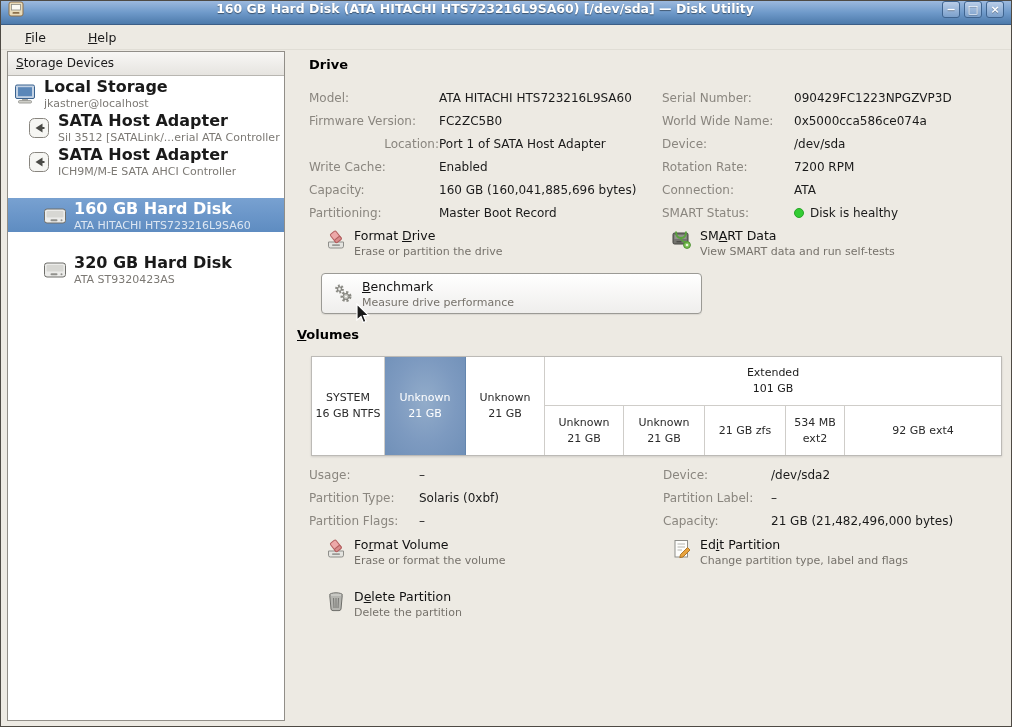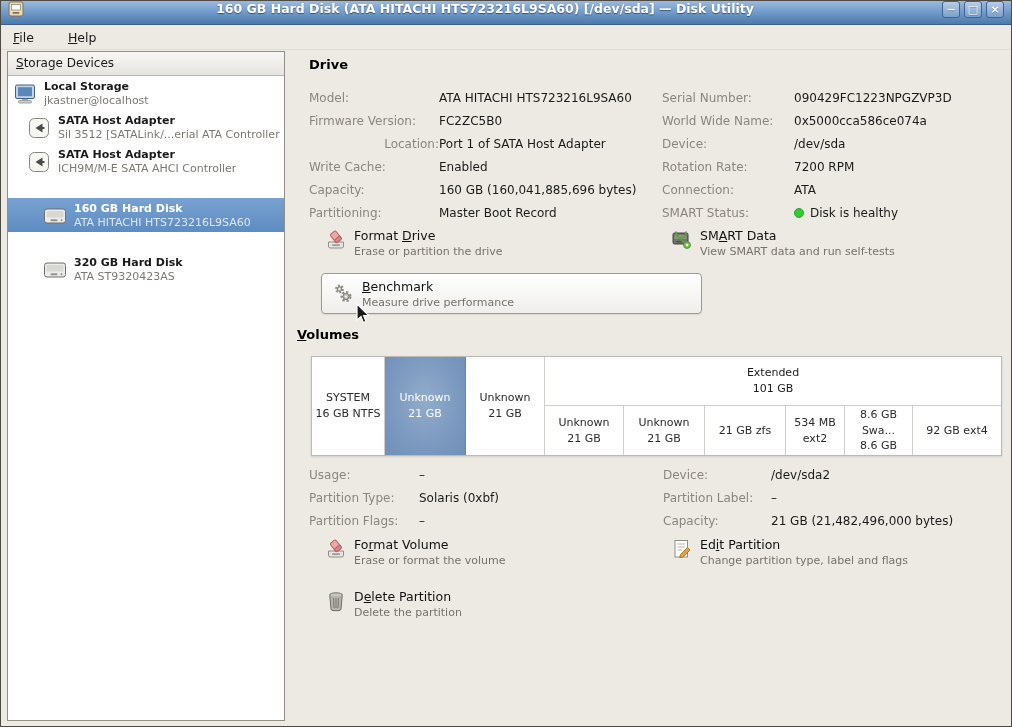--- a/index.html
+++ b/index.html
@@ -8,36 +8,36 @@
   .window { width:1012px; height:727px; border:1px solid #4e4a44; position:relative; overflow:hidden; background:#edeae3; }
 
   
   .titlebar { height:24px; background:linear-gradient(180deg,#9cb9de 0%,#6f9aca 50%,#4d7aab 100%); border-bottom:1px solid #3c5e87; display:flex; padding:0 7px; position:relative; }
   .titlebar-title { flex:1; text-align:center; color:#fff; font-weight:bold; font-size:12.5px; text-shadow:0 1px 1px rgba(0,0,0,.45); white-space:nowrap; overflow:hidden; }
   .win-btns { display:flex; gap:4px; }
   .win-btn { width:18px; height:17px; border:1px solid #3f648f; border-radius:3px; background:linear-gradient(180deg,#b9cde8,#7ba0cb); color:#fff; font-size:11px; line-height:15px; text-align:center; font-weight:bold; text-shadow:0 1px 0 rgba(0,0,0,.3); cursor:default; }
   .app-icon { width:16px; height:16px; margin-right:4px; flex:0 0 auto; }
 
   
-  .menubar { height:25px; display:flex; align-items:center; padding-left:4px; gap:18px; background:#edeae3; border-bottom:1px solid #e0ddd5; }
+  .menubar { height:25px; display:flex; align-items:center; padding-left:16px; gap:26px; background:#edeae3; border-bottom:1px solid #e0ddd5; }
   .menu-item { padding:3px 8px; font-size:12.5px; }
   .mn { text-decoration:underline; }
 
   
   .body { display:flex; height:677px; padding:1px 5px 6px 6px; }
   .sidebar { width:278px; background:#fff; border:1px solid #918e88; display:flex; flex-direction:column; }
   .sb-header { height:24px; background:linear-gradient(180deg,#f8f7f5,#e6e4e0); border-bottom:1px solid #b8b6b1; padding:4px 8px; font-size:12px; color:#1a1a1a; }
   .sb-item { height:34px; display:flex; align-items:center; gap:6px; padding-top:1px; }
   .sb-item.ind0 { padding-left:4px; }
   .sb-item.ind1 { padding-left:18px; }
   .sb-item.ind2 { padding-left:34px;margin-top:20px; }
   .sb-item.selected { background:linear-gradient(180deg,#78a1d1,#5e8cc1); }
   .sb-icon { width:26px; height:26px; flex:0 0 auto; display:flex; align-items:center; justify-content:center; }
   .sb-text { line-height:1.25; overflow:hidden; white-space:nowrap; }
-  .sb-title { font-weight:bold; font-size:11px; color:#1a1a1a; }
+  .sb-title { font-weight:bold; font-size:16px; color:#1a1a1a; }
   .sb-sub { font-size:11px; color:#7c7974; }
   .sb-item.selected .sb-title { color:#fff; }
   .sb-item.selected .sb-sub { color:#dce6f2; }
 
   .main { position:relative; flex:1; background:#edeae3; }
 
   
   .heading { position:absolute; font-weight:bold; font-size:13px; color:#000; }
 
   
@@ -300,24 +300,20 @@
             <div class="vcell" style="width:81px;">
                 <div>Unknown</div>
                 <div>21 GB</div>
               </div>
             <div class="vcell" style="width:81px;">
                 <div>21 GB zfs</div>
               </div>
             <div class="vcell" style="width:59px;">
                 <div>534 MB ext2</div>
               </div>
-            <div class="vcell" style="width:68px;">
-                <div>8.6 GB Swa...</div>
-                <div>8.6 GB</div>
-              </div>
             <div class="vcell" style="flex:1;">
                 <div>92 GB ext4</div>
               </div>
           </div>
         </div>
       </div>
 
       <div class="detail-row vol-left" style="left:24px;  top:412px; width:340px;">
           <span class="d-label">Usage:</span>
           <span class="d-value">–</span>

